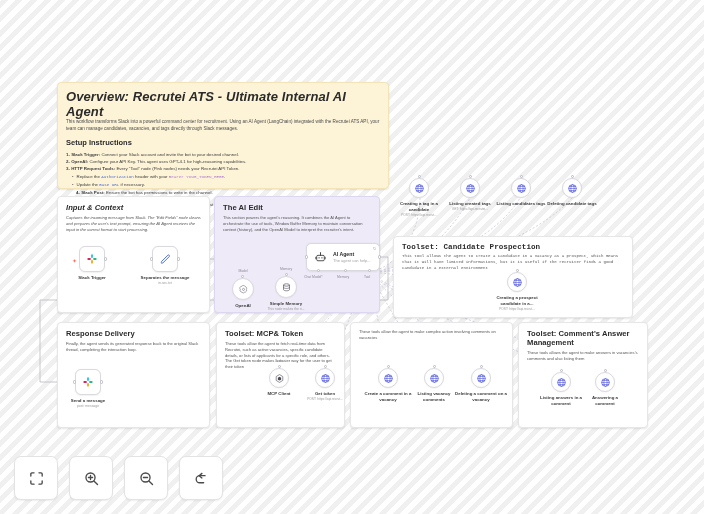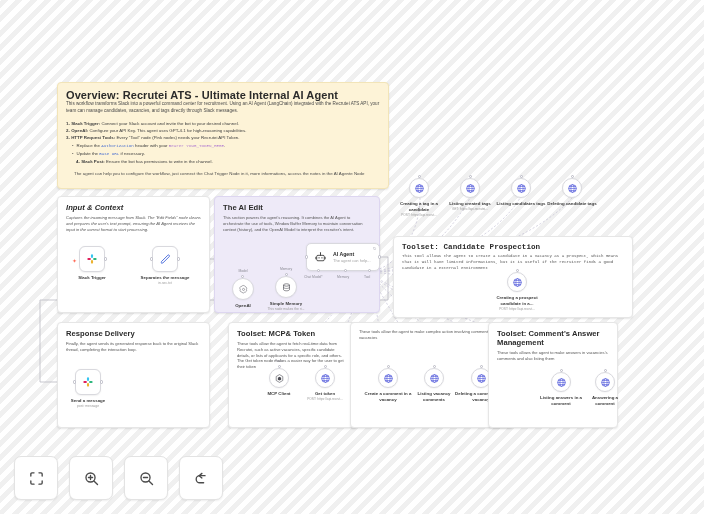--- a/index.html
+++ b/index.html
@@ -23,44 +23,44 @@
     box-shadow:0 1px 2px rgba(0,0,0,.10);
   }
   .note-title { font-weight:bold; letter-spacing:.1px; }
 
   
   #overview {
     left:57px; top:82px; width:332px; height:107px;
     background:#fdf3d7; border:1px solid #f2e4b8;
     padding:6px 8px;
   }
-  #overview .note-title { font-size:11px; margin-bottom:0; }
+  #overview .note-title { font-size:13px; margin-bottom:0;font-style:italic; }
   #overview .intro { font-size:4.6px; line-height:1.5; color:#4b4b4b; margin-bottom:5px; }
   #overview h3 { font-size:7.5px; font-weight:bold; margin:3px 0 4px; }
   #overview .steps { font-size:4.4px; line-height:1.62; color:#3d3d3d; }
   #overview .steps b { font-weight:bold; }
   #overview ul { list-style:none; margin:1px 0 0 6px; }
   #overview ul li:before { content:"\2022"; margin-right:3px; }
   #overview .sub { margin-left:10px; }
   #overview .mono { font-family:"Liberation Mono", monospace; color:#4a6fd0; font-size:4.2px; }
   #overview .tokenmono { font-family:"Liberation Mono", monospace; color:#b07ad0; font-size:4.2px; }
   #overview .foot { font-size:4.4px; color:#4b4b4b; margin-top:6px; margin-left:8px; }
 
   
   .wnote { background:#ffffff; border:1px solid #e6e6e6; }
   .pnote { background:#eeeaf8; border:1px solid #ddd6f0; }
 
   #input-context { left:57px; top:196px; width:153px; height:117px; padding:6px 8px;font-style:italic; }
   #ai-brain     { left:214px; top:196px; width:166px; height:117px; padding:6px 8px; }
   #tag-mgmt     { left:393px; top:134px; width:240px; height:96px; padding:6px 8px; }
   #prospection  { left:393px; top:236px; width:240px; height:82px; padding:6px 8px;font-family:Liberation Mono, monospace; }
   #response     { left:57px; top:322px; width:153px; height:106px; padding:6px 8px; }
-  #mcp-token    { left:228px; top:322px; width:129px; height:106px; padding:6px 8px; }
+  #mcp-token    { left:216px; top:322px; width:129px; height:106px; padding:6px 8px; }
   #vacancy-cmt  { left:350px; top:322px; width:163px; height:106px; padding:6px 8px; }
-  #answer-mgmt  { left:488px; top:322px; width:130px; height:106px; padding:6px 8px; }
+  #answer-mgmt  { left:518px; top:322px; width:130px; height:106px; padding:6px 8px; }
 
   .sec-title { font-size:7.6px; font-weight:bold; margin-bottom:3px; letter-spacing:.05px; }
   .sec-desc  { font-size:4.1px; line-height:1.42; color:#555; }
 
   
   .node { position:absolute; }
   .sq {
     width:26px; height:26px; border-radius:6px;
     background:#fff; border:1px solid #d9d9de;
     display:flex; align-items:center; justify-content:center;
@@ -153,20 +153,21 @@
       <path d="M368,272 C386,300 412,352 432,368"></path>
       <path d="M368,272 C394,300 452,352 478,368"></path>
       <path d="M368,272 C402,302 512,350 558,368"></path>
       <path d="M368,272 C408,302 552,350 602,368"></path>
     </g>
   </svg>
 
   <div class="note" id="overview">
     <div class="note-title">Overview: Recrutei ATS - Ultimate Internal AI Agent</div>
     <div class="intro">This workflow transforms Slack into a powerful command center for recruitment. Using an AI Agent (LangChain) integrated with the Recrutei ATS API, your team can manage candidates, vacancies, and tags directly through Slack messages.</div>
+    <h3>Setup Instructions</h3>
     <div class="steps">
       <div><b><span>1-</span> <span>Slack Trigger:</span></b> <span>Connect your Slack account and invite the bot to your desired channel.</span></div>
       <div><b><span>2-</span> <span>OpenAI:</span></b> <span>Configure your API Key. This agent uses GPT-4.1 for high-reasoning capabilities.</span></div>
       <div><b><span>3-</span> <span>HTTP Request Tools:</span></b> <span>Every "Tool" node (Pink nodes) needs your Recrutei API Token.</span></div>
       <ul>
         <li><span>Replace the </span><span class="mono">Authorization</span><span> header with your </span><span class="tokenmono">Bearer YOUR_TOKEN_HERE</span><span>.</span></li>
         <li><span>Update the </span><span class="mono">Base URL</span><span> if necessary.</span></li>
       </ul>
       <div class="sub"><b><span>4-</span> <span>Slack Post:</span></b> <span>Ensure the bot has permissions to write in the channel.</span></div>
     </div>

